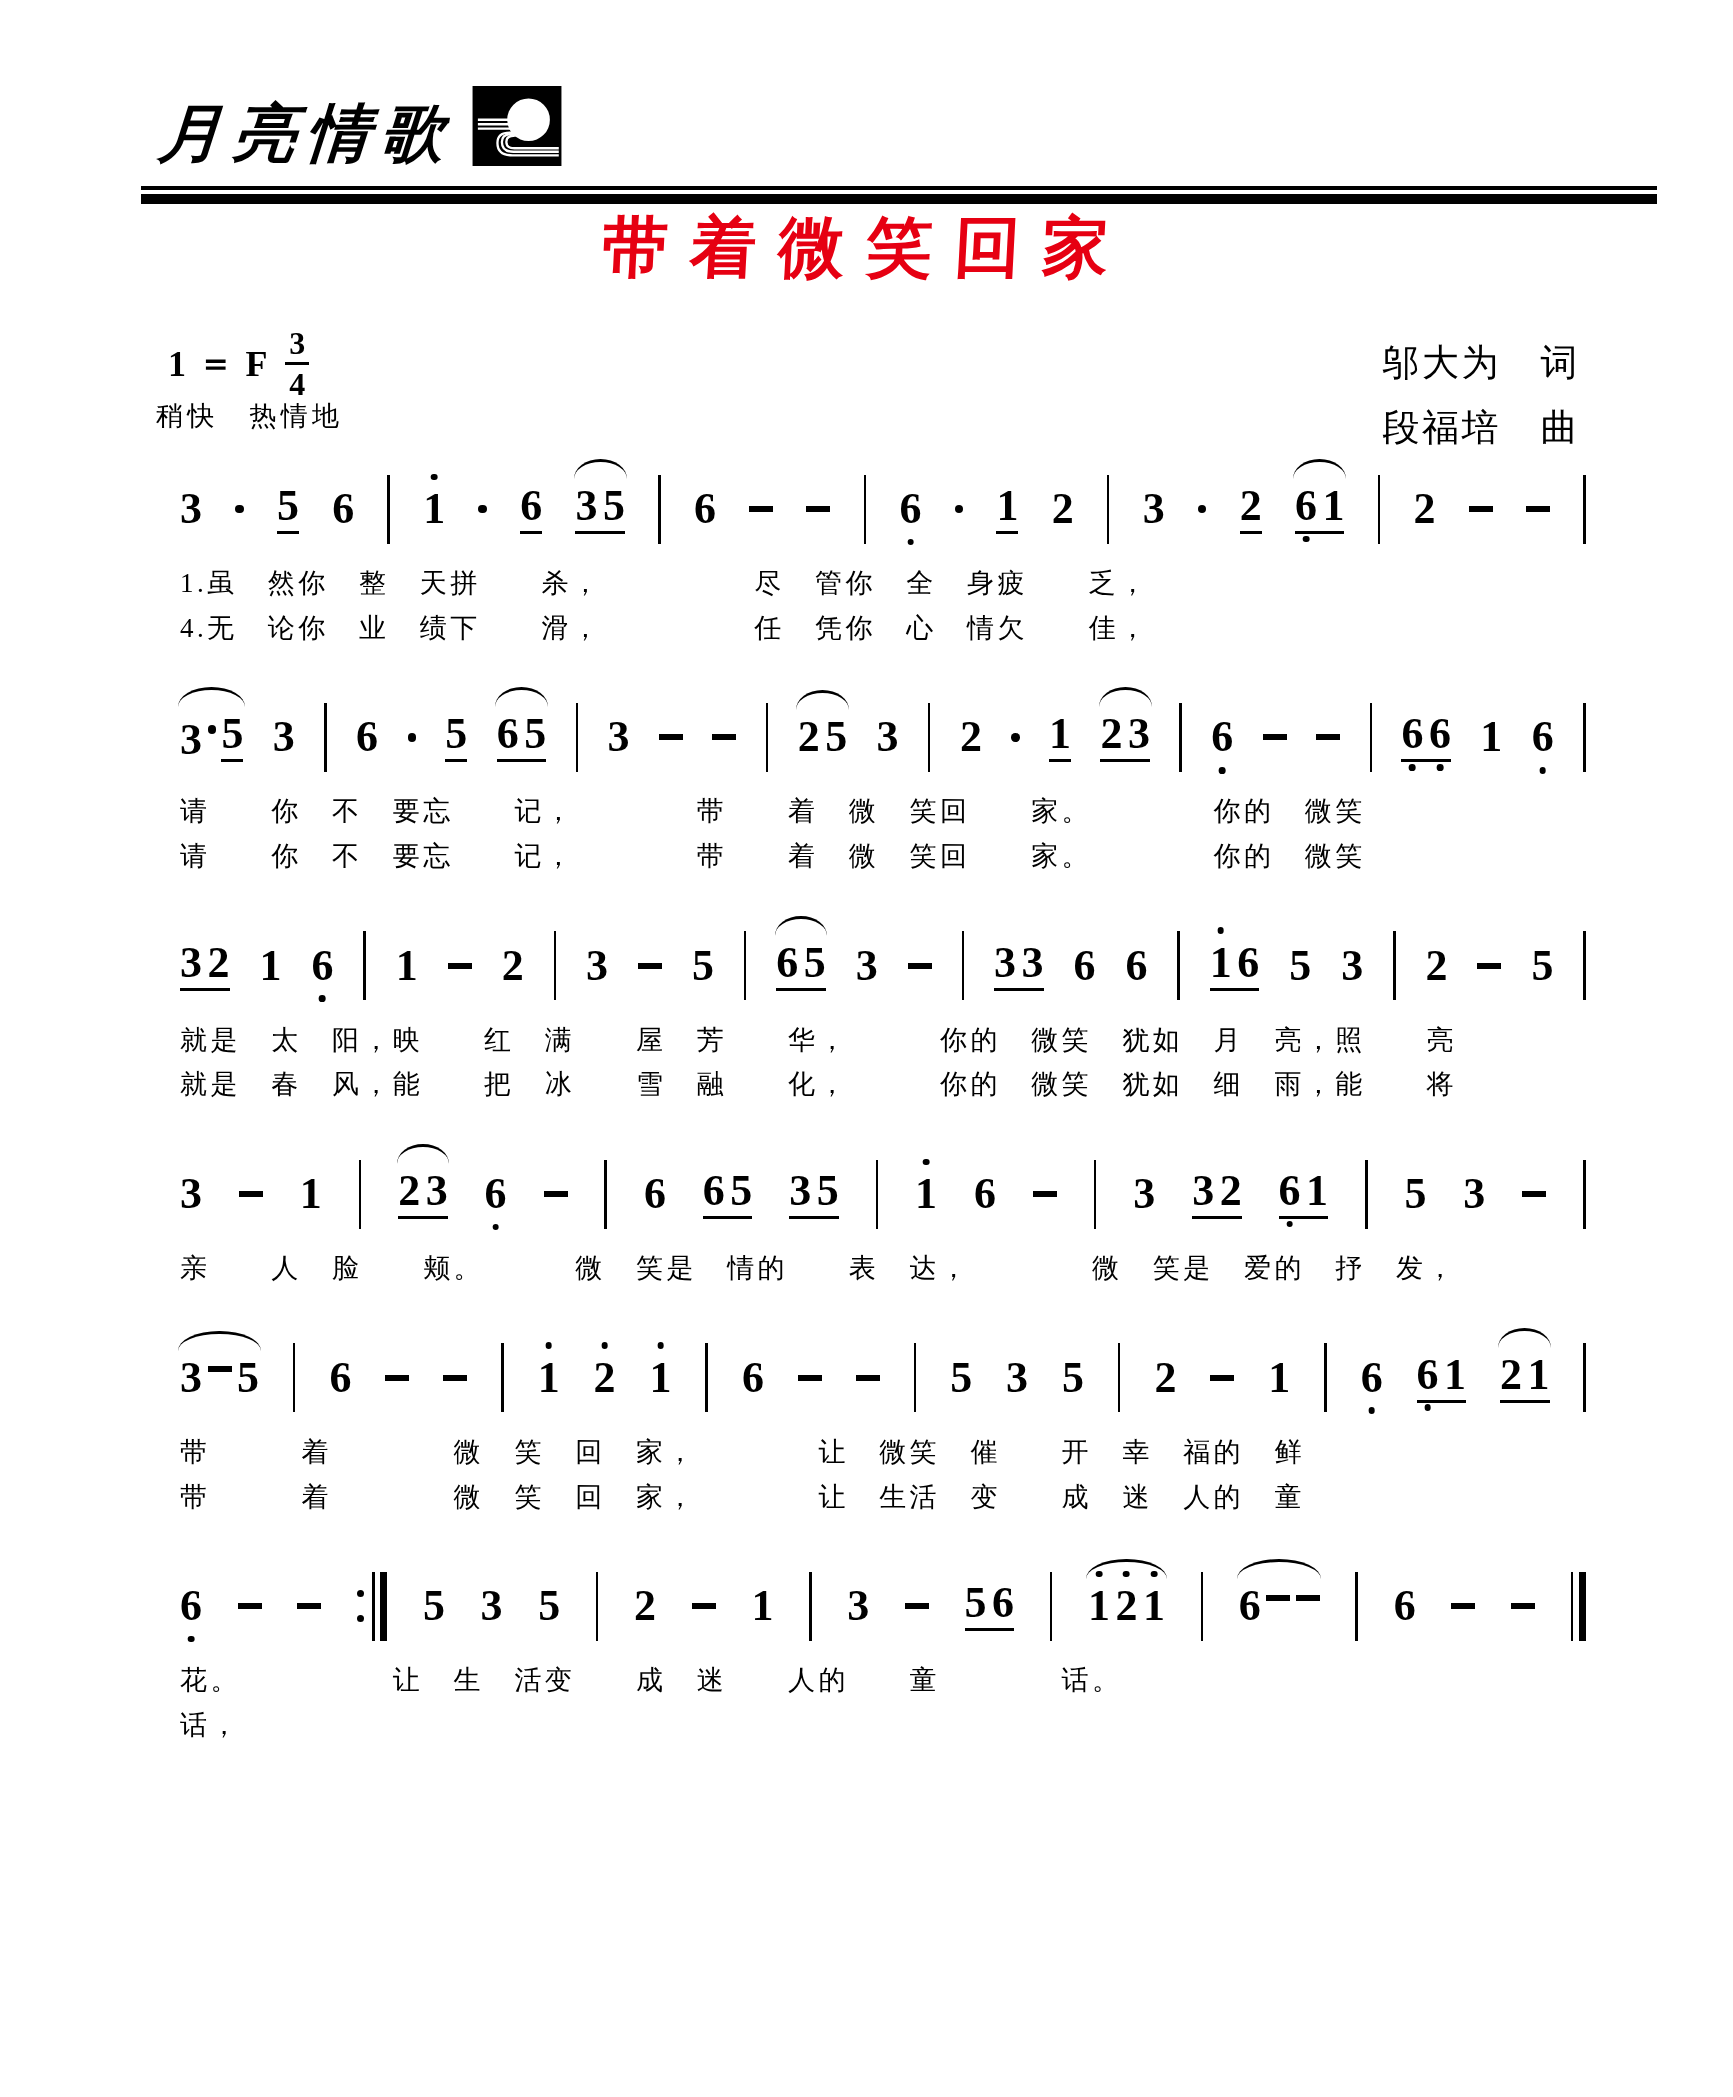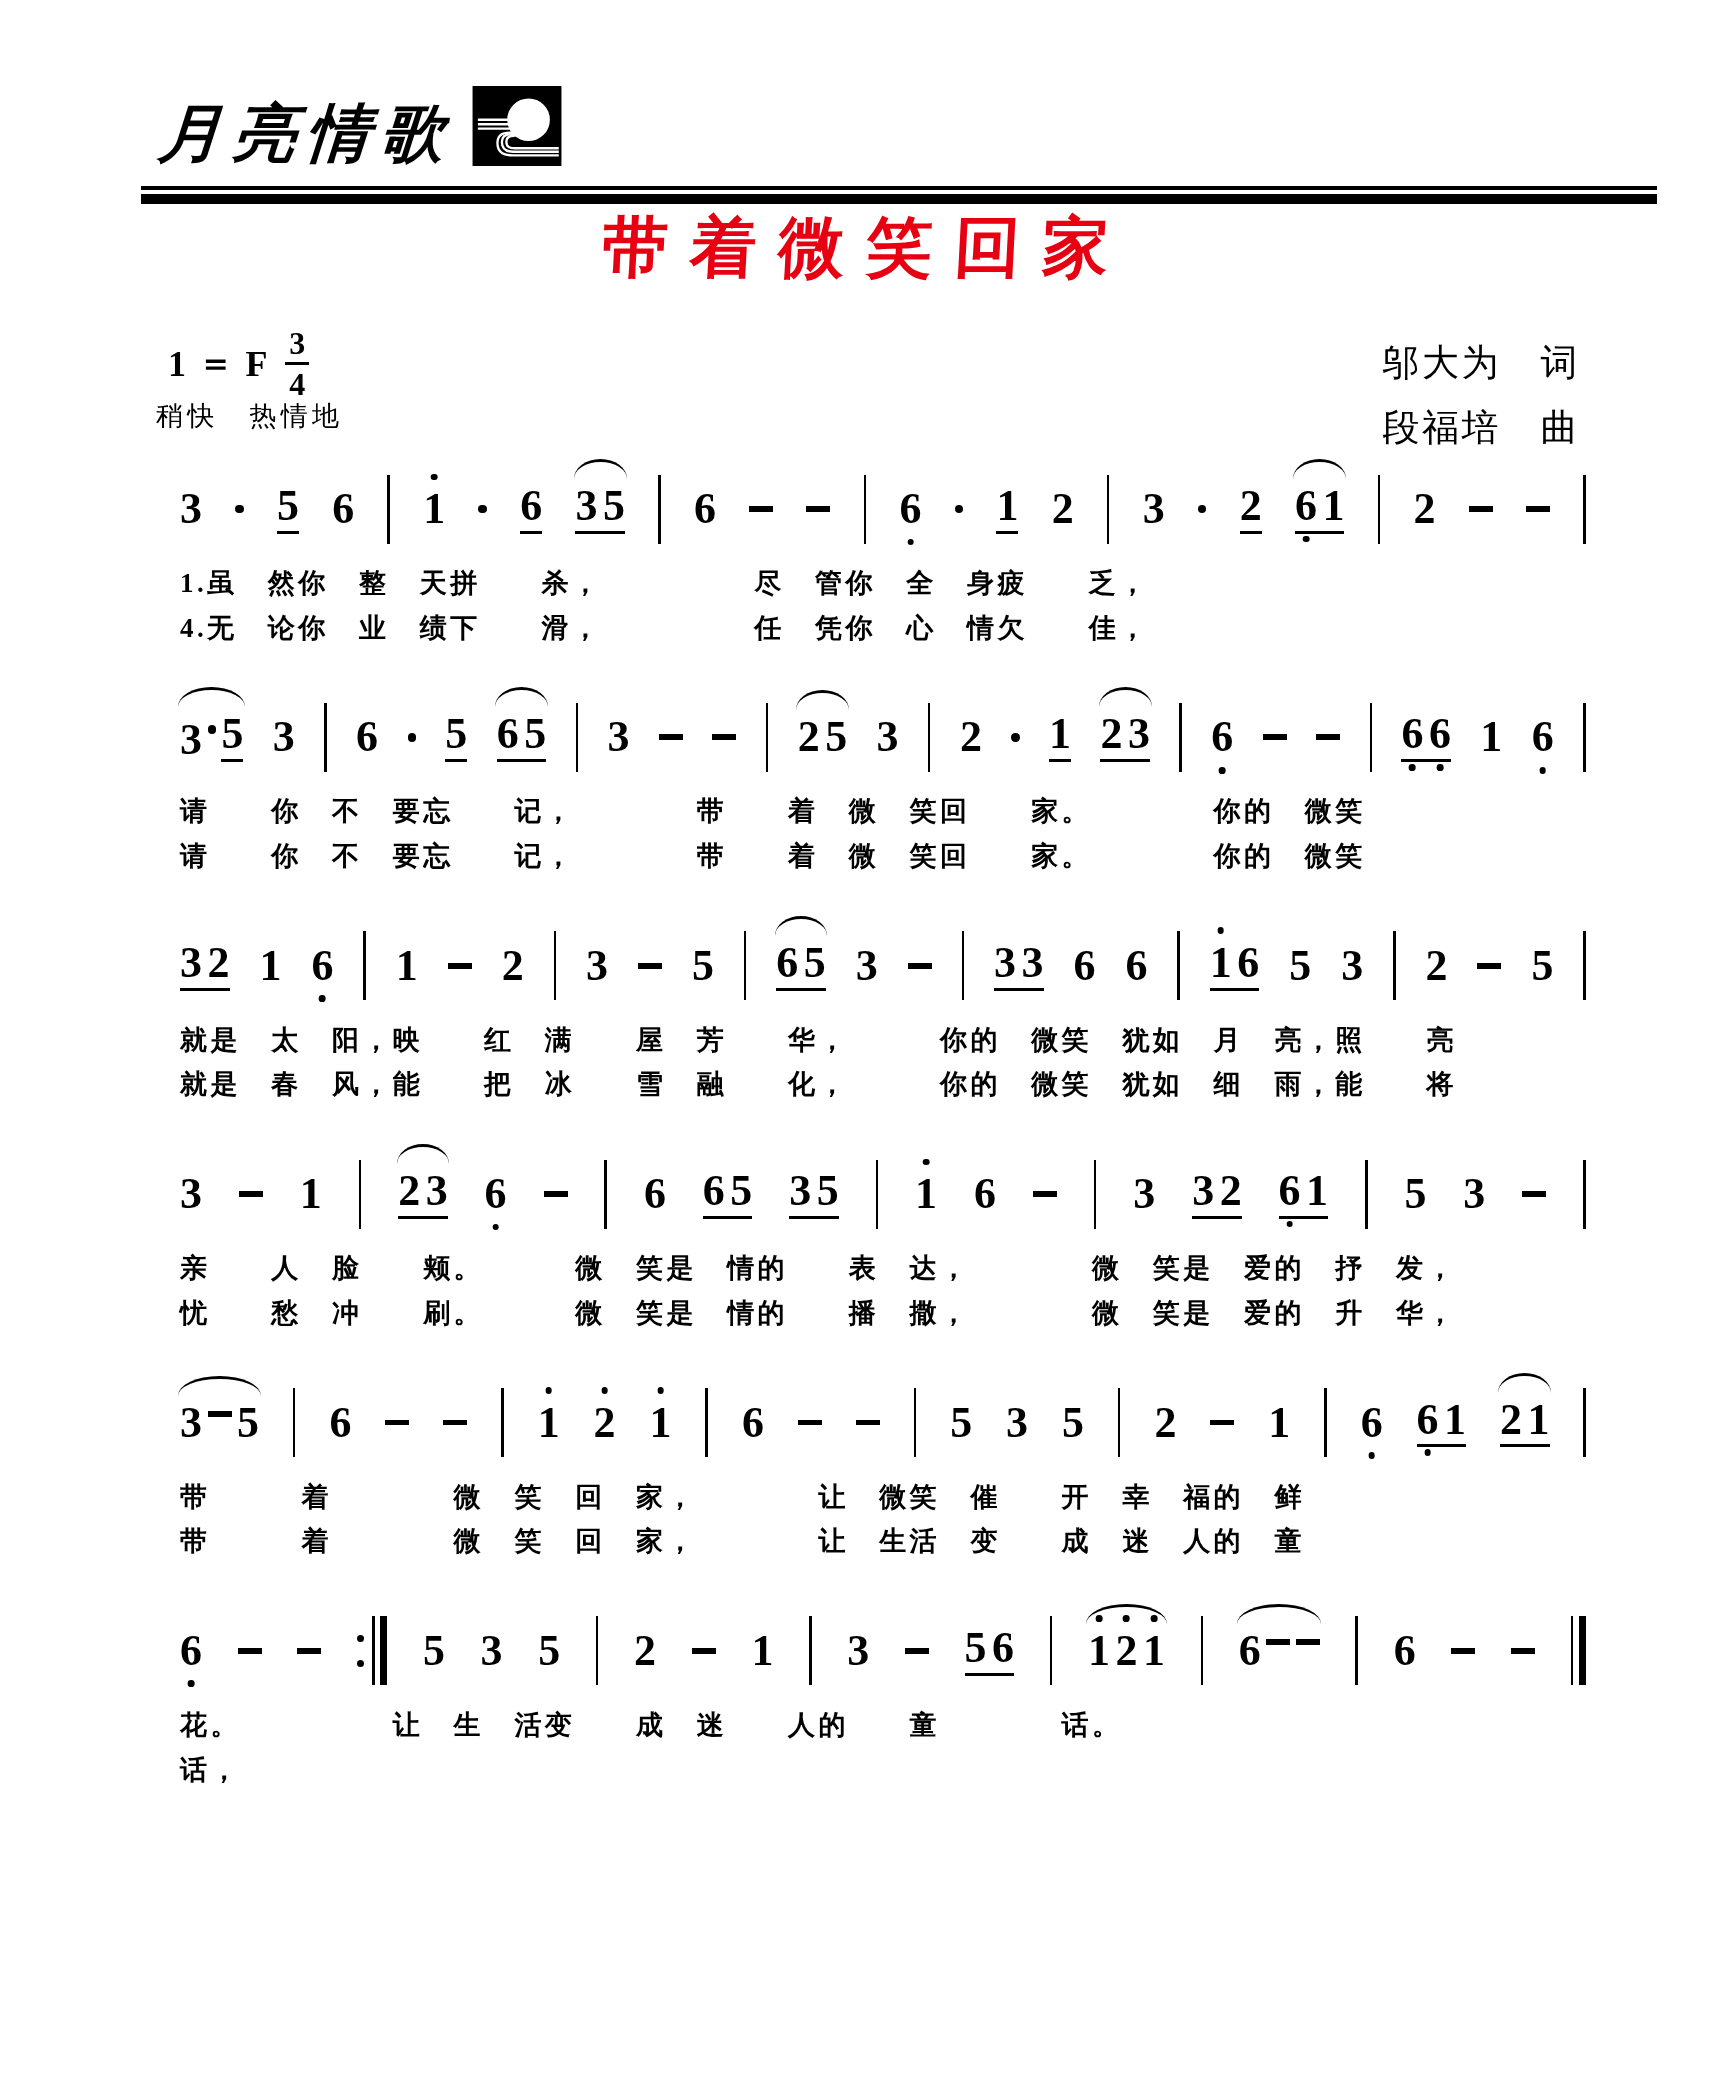--- a/index.html
+++ b/index.html
@@ -49,21 +49,21 @@
   .fbar .thickb,.rbar .thickb{width:7.1px;height:69px;background:#000;}
   .rdots{display:flex;flex-direction:column;gap:17.6px;margin-right:2.5px;}
   .rdots i{width:7.1px;height:7.1px;border-radius:50%;background:#000;display:block;}
   .grp{display:flex;align-items:flex-end;gap:5.5px;position:relative;}
   .grp.gul{border-bottom:3.8px solid #000;padding-bottom:2.9px;}
   .grp.slur::before{content:'';position:absolute;left:-1.7px;right:-1.7px;top:-25px;height:17px;
                     border-top:3.8px solid #000;border-radius:50% 50% 0 0 / 100% 100% 0 0;}
   .grp .dash{align-self:center;margin-bottom:17px;}
   .grp.gul .augdot,.grp .augdot{margin-bottom:16px;}
   .lyr{font-size:27px;line-height:1.1;margin-top:15px;white-space:pre;letter-spacing:3.4px;
-       font-weight:700;}
+       font-weight:400;}
 
   
   .bracket{position:absolute;left:17.5%;right:-2.5px;top:-30px;height:19.3px;border-top:4.2px solid #000;}
   .bracket::before{content:'';position:absolute;left:0;top:0;width:4.2px;height:18.5px;background:#000;}
   .bracket::after{content:'';position:absolute;right:0;top:0;width:4.2px;height:18.5px;background:#000;}
   .bracket .blabel{position:absolute;left:27px;top:-14.3px;background:#fff;padding:0 11.7px;
                    font-size:24px;font-weight:700;letter-spacing:2.5px;white-space:nowrap;}
 </style>
 </head>
 <body>
@@ -276,21 +276,20 @@
           <span class="note"><span class="digit">6</span><i class="dot lo"></i></span>
           <span class="note"><span class="digit">1</span></span>
         </span>
         <span class="bar"></span>
         <span class="note"><span class="digit">5</span></span>
         <span class="note"><span class="digit">3</span></span>
         <span class="dash"></span>
         <span class="bar"></span>
       </div>
       <div class="lyr">亲　　人　脸　　颊。　　　微　笑是　情的　　表　达，　　　　微　笑是　爱的　抒　发，</div>
-      <div class="lyr">忧　　愁　冲　　刷。　　　微　笑是　情的　　播　撒，　　　　微　笑是　爱的　升　华，</div>
     </div>
     <div class="system">
       <div class="notes-row">
         <span class="grp slur">
           <span class="note"><span class="digit">3</span></span>
           <span class="dash"></span>
           <span class="note"><span class="digit">5</span></span>
         </span>
         <span class="bar"></span>
         <span class="note"><span class="digit">6</span></span>

